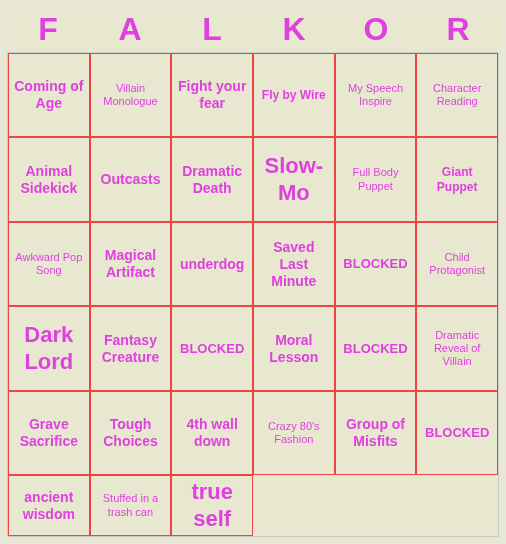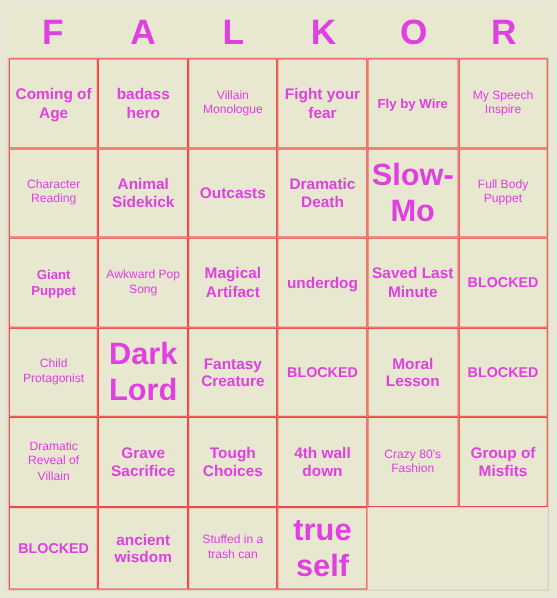--- a/index.html
+++ b/index.html
@@ -51,21 +51,21 @@
       color: #e040e0;
       font-size: 11px;
       line-height: 1.2;
       background: #e8e8d0;
     }
     .cell.large {
       font-size: 12px;
       font-weight: bold;
     }
     .cell.xlarge {
-      font-size: 28px;
+      font-size: 22px;
       font-weight: bold;
     }
     .cell.medium {
       font-size: 14px;
       font-weight: bold;
     }
     .cell.blocked {
       font-size: 13px;
       font-weight: bold;
     }
@@ -78,21 +78,20 @@
   <span class="header-letter">F</span>
       <span class="header-letter">A</span>
       <span class="header-letter">L</span>
       <span class="header-letter">K</span>
       <span class="header-letter">O</span>
       <span class="header-letter">R</span>
     </div>
   <div id="full-grid" style="flex:1; display:flex; flex-direction:column;">
   <div class="grid">
         <div class="cell medium">Coming of Age</div>
-        <div class="cell medium">badass hero</div>
         <div class="cell">Villain Monologue</div>
         <div class="cell medium">Fight your fear</div>
         <div class="cell large">Fly by Wire</div>
         <div class="cell">My Speech Inspire</div>
         <div class="cell">Character Reading</div>
         <div class="cell medium">Animal Sidekick</div>
         <div class="cell medium">Outcasts</div>
         <div class="cell medium">Dramatic Death</div>
         <div class="cell xlarge">Slow-Mo</div>
         <div class="cell">Full Body Puppet</div>

